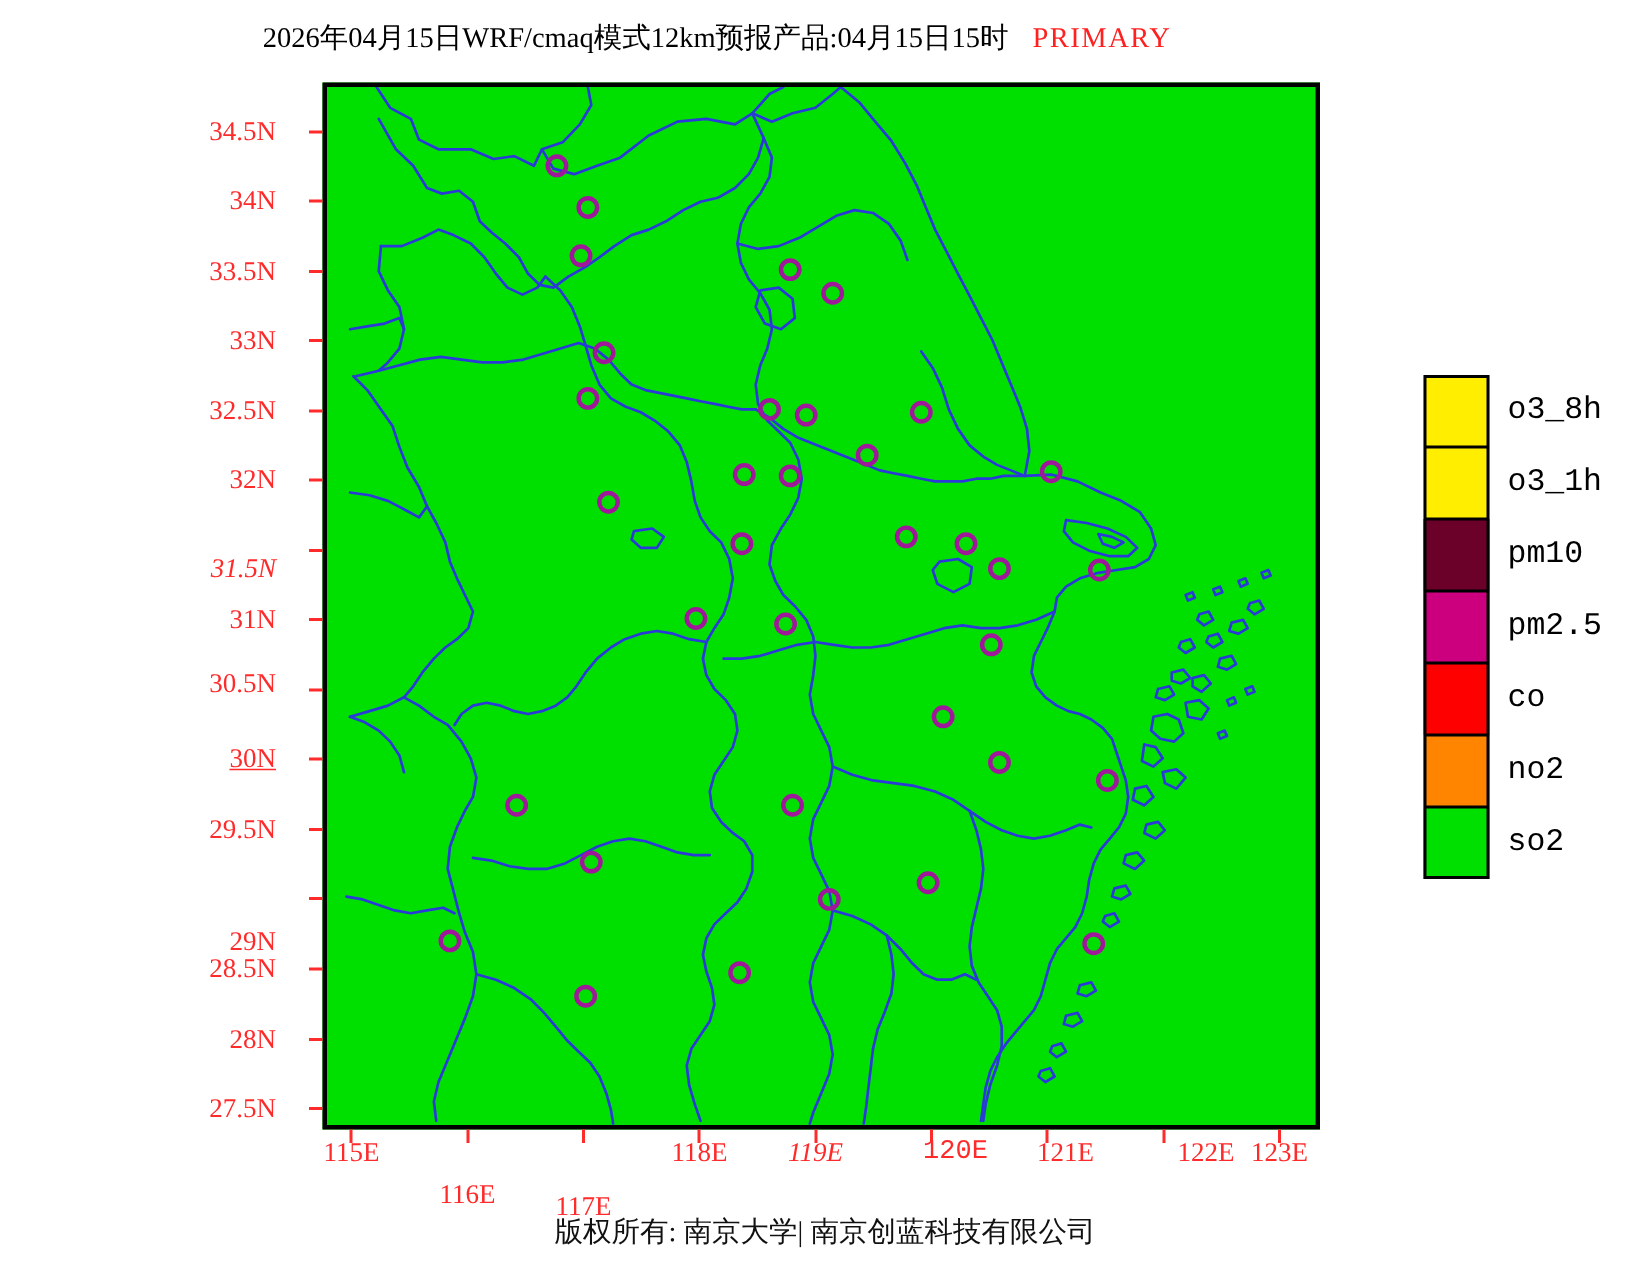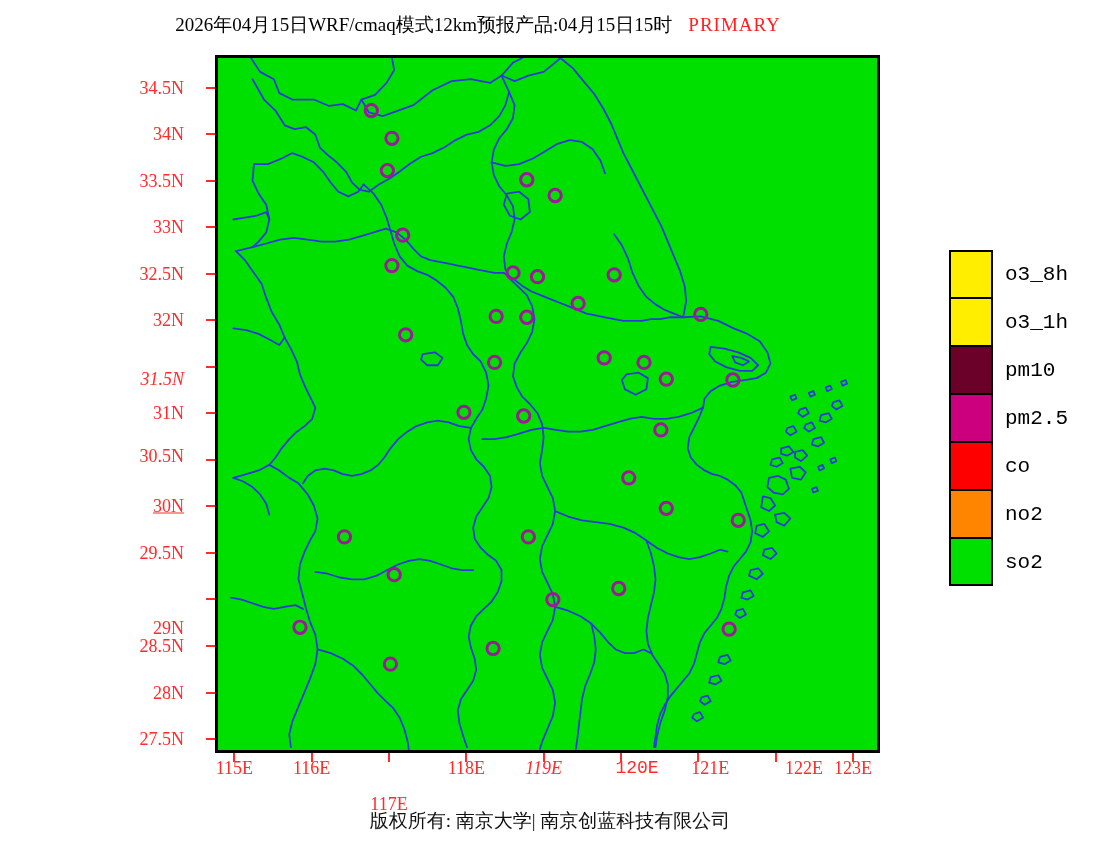--- a/index.html
+++ b/index.html
@@ -281,21 +281,21 @@
     <div class="axis-label y-label" style="top: 379px; right: 22px; font-style: italic;">31.5N</div>
     <div class="axis-label y-label" style="top: 320.24px; right: 22px;">32N</div>
     <div class="axis-label y-label" style="top: 273.707px; right: 22px;">32.5N</div>
     <div class="axis-label y-label" style="top: 227px; right: 22px;">33N</div>
     <div class="axis-label y-label" style="top: 180.64px; right: 22px;">33.5N</div>
     <div class="axis-label y-label" style="top: 134.107px; right: 22px;">34N</div>
     <div class="axis-label y-label" style="top: 87.5733px; right: 22px;">34.5N</div>
   </div>
 <div id="x-axis-labels">
     <div class="axis-label x-label" style="left: 234.331px;">115E</div>
-    <div class="axis-label x-label" style="left: 311.657px;">116E</div>
+    <div class="axis-label x-label" style="left: 311.657px; margin-top: 28px;">116E</div>
     <div class="axis-label x-label" style="left: 388.983px; margin-top: 36px;">117E</div>
     <div class="axis-label x-label" style="left: 466.308px;">118E</div>
     <div class="axis-label x-label" style="left: 543.634px; font-style: italic;">119E</div>
     <div class="axis-label x-label" style="left: 637px; font-family: Liberation Mono, monospace;">120E</div>
     <div class="axis-label x-label" style="left: 698.285px; margin-left: 12px;">121E</div>
     <div class="axis-label x-label" style="left: 804px;">122E</div>
     <div class="axis-label x-label" style="left: 852.936px;">123E</div>
   </div>
 
 <div id="legend">

